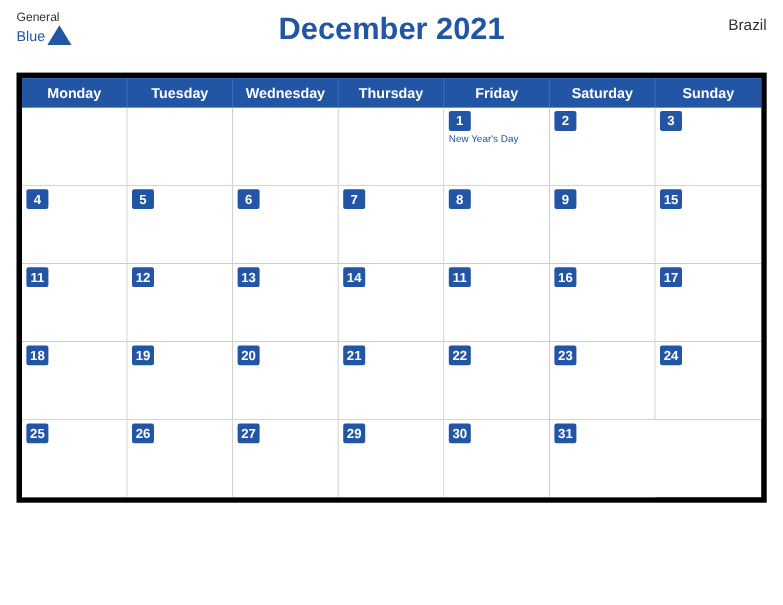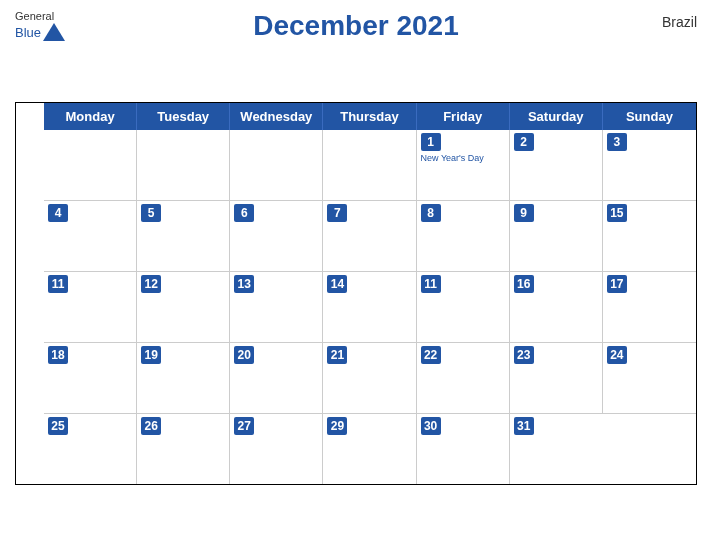--- a/index.html
+++ b/index.html
@@ -9,21 +9,20 @@
       width: 712px;
       height: 550px;
       overflow: hidden;
     }
     .calendar-container {
       width: 712px;
       height: 446px;
       padding: 10px 15px;
       display: flex;
       flex-direction: column;
-      gap: 48px;
     }
     .header {
       display: flex;
       align-items: center;
       justify-content: center;
       position: relative;
       margin-bottom: 8px;
     }
     .logo {
       position: absolute;
@@ -119,23 +118,22 @@
       font-weight: bold;
     }
     .event-label {
       font-size: 9px;
       color: #2255a4;
       margin-top: 2px;
       line-height: 1.2;
       word-break: break-word;
     }
     .calendar-outer {
-      border: 1px solid #000000;
-      margin-top: 4px;
-      padding-left: 28px;
+      border: 5px solid #000000;
+      margin-top: 16px;
     }
   </style>
 </head>
 <body>
 
 <div class="calendar-container">
   <div class="header">
     <div class="logo">
       <div class="logo-wrapper">
         <div style="display:flex;flex-direction:column;align-items:flex-start;">

